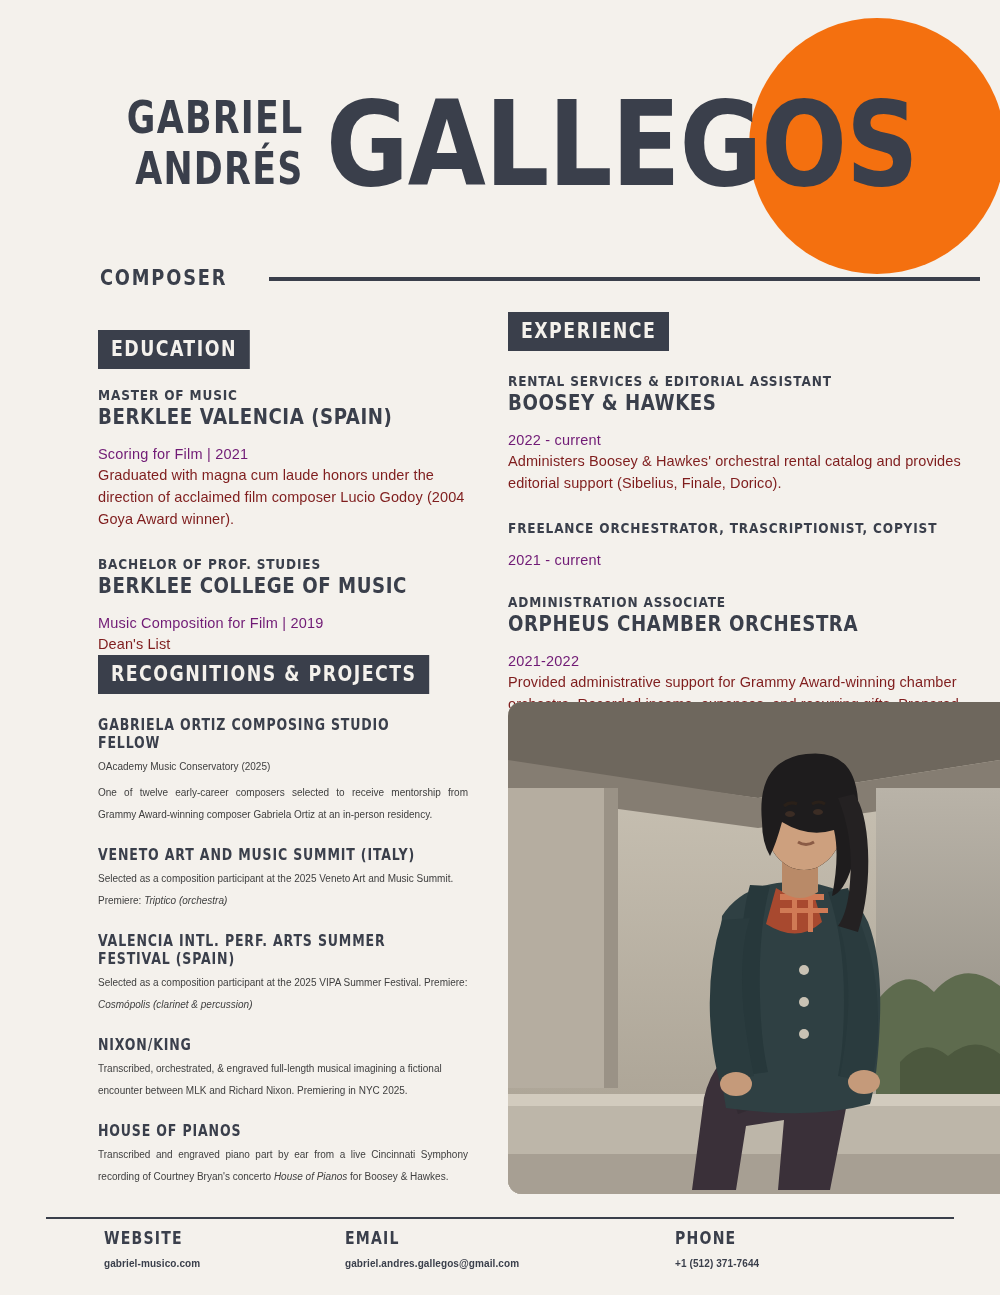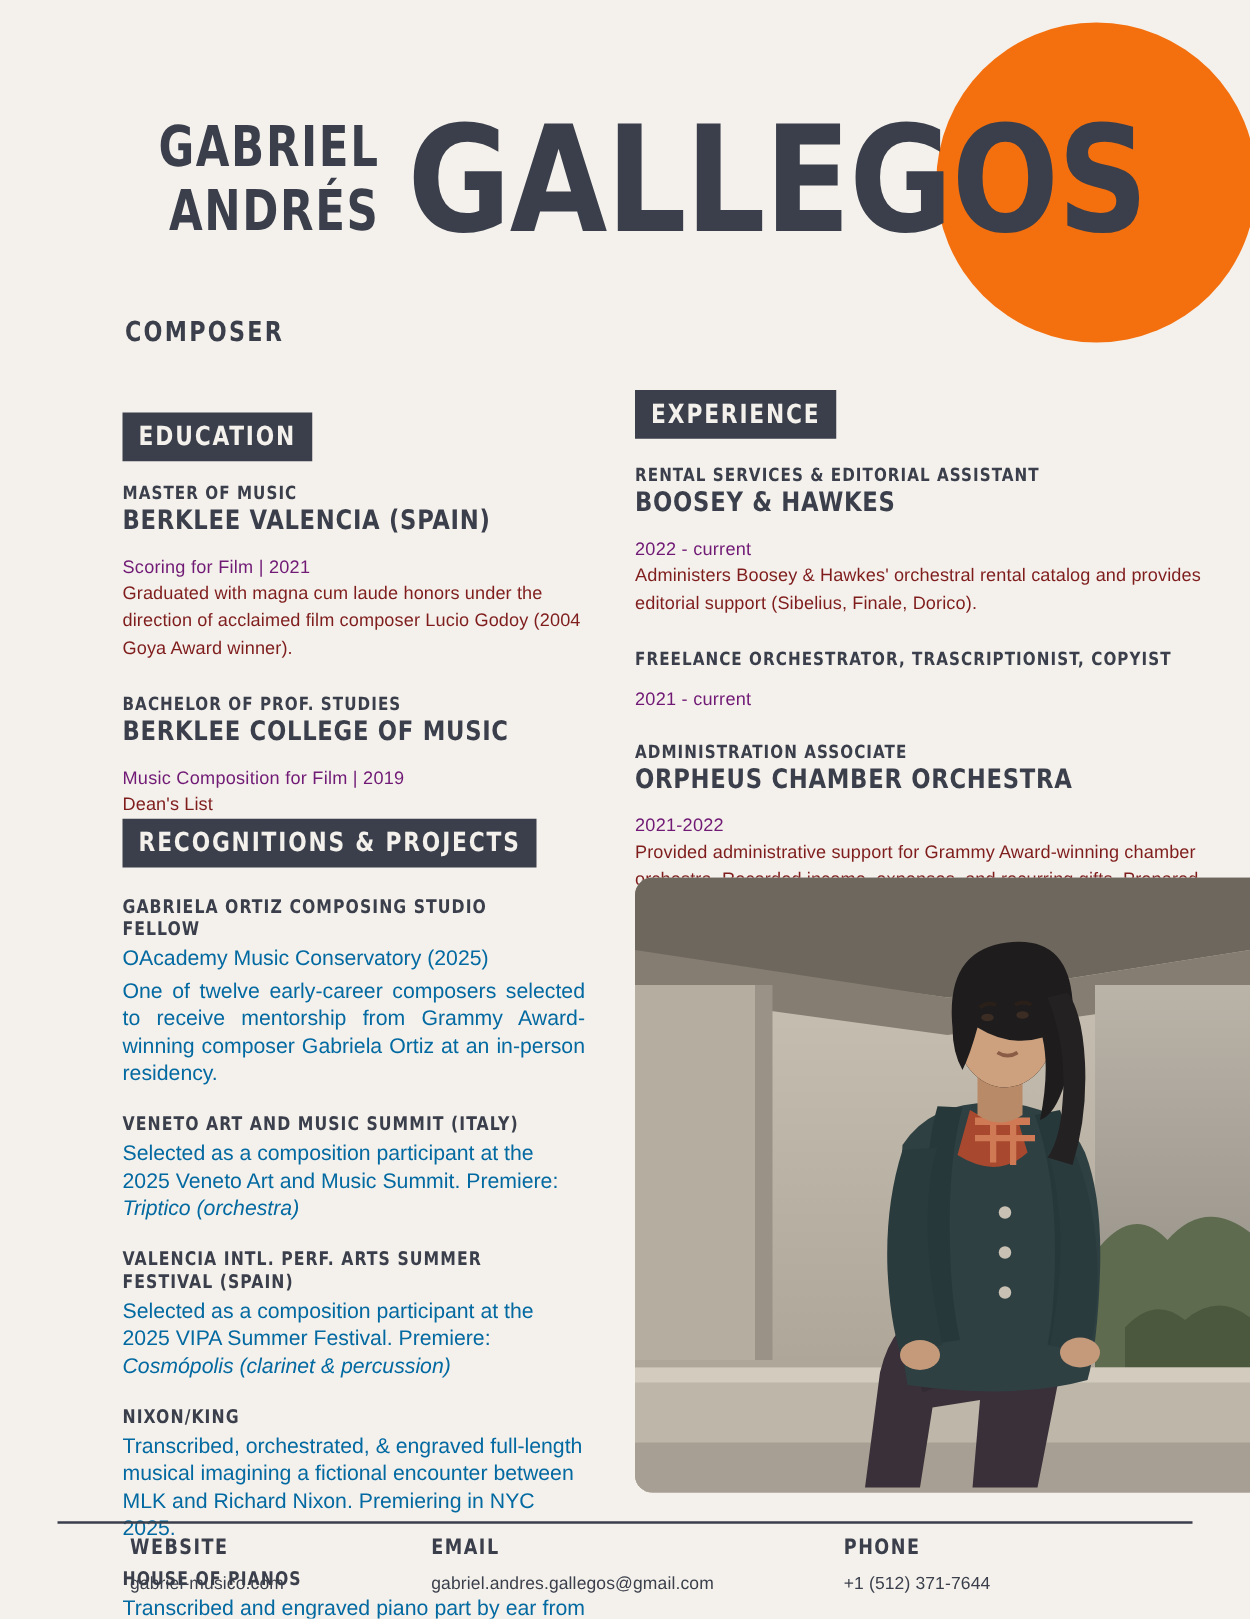--- a/index.html
+++ b/index.html
@@ -54,25 +54,25 @@
     line-height: 112px;
     letter-spacing: -1px;
     color: #3a3f4b;
     margin-left: 22px;
     transform: scaleX(0.95);
     transform-origin: left top;
   }
 
   .role-row {
     position: absolute;
-    left: 100px; top: 254px;
+    left: 100px; top: 265px;
     width: 880px;
     display: flex;
-    z-index: 2;
-    flex-direction: column;
+    align-items: center;
+    z-index: 2;
   }
   .role-title {
     font-family: "DejaVu Sans Condensed", "Liberation Sans Narrow", "Liberation Sans", sans-serif;
     font-weight: bold;
     font-size: 22px;
     letter-spacing: 2px;
     color: #3a3f4b;
     transform: scaleX(0.9);
     transform-origin: left center;
     white-space: nowrap;
@@ -158,23 +158,23 @@
   .rec-name {
     font-family: "DejaVu Sans Condensed", "Liberation Sans Narrow", "Liberation Sans", sans-serif;
     font-weight: bold;
     font-size: 15px;
     letter-spacing: 0.9px;
     color: #3a3f4b;
     transform: scaleX(0.93);
     transform-origin: left center;
   }
   .rec-sub {
-    font-size: 17px;
+    font-size: 10px;
     line-height: 22px;
-    color: #0369a1;
+    color: #404040;
     margin-top: 4px;
   }
 
   
   .photo {
     position: absolute;
     left: 508px; top: 702px;
     width: 492px; height: 492px;
     border-radius: 14px 0 0 14px;
     overflow: hidden;
@@ -204,23 +204,24 @@
   .f-col.w3 { width: 300px; }
   .f-label {
     font-family: "DejaVu Sans Condensed", "Liberation Sans Narrow", "Liberation Sans", sans-serif;
     font-weight: bold;
     font-size: 17px;
     letter-spacing: 1.3px;
     transform: scaleX(0.92);
     transform-origin: left center;
   }
   .f-val {
-    font-size: 14px;
+    font-size: 10px;
     margin-top: 10px;
     letter-spacing: 0.1px;
+    font-weight: bold;
   }
 </style>
 </head>
 <body>
 
 <div class="page">
 
   <div class="orange-circle"></div>
 
   <div class="header">

